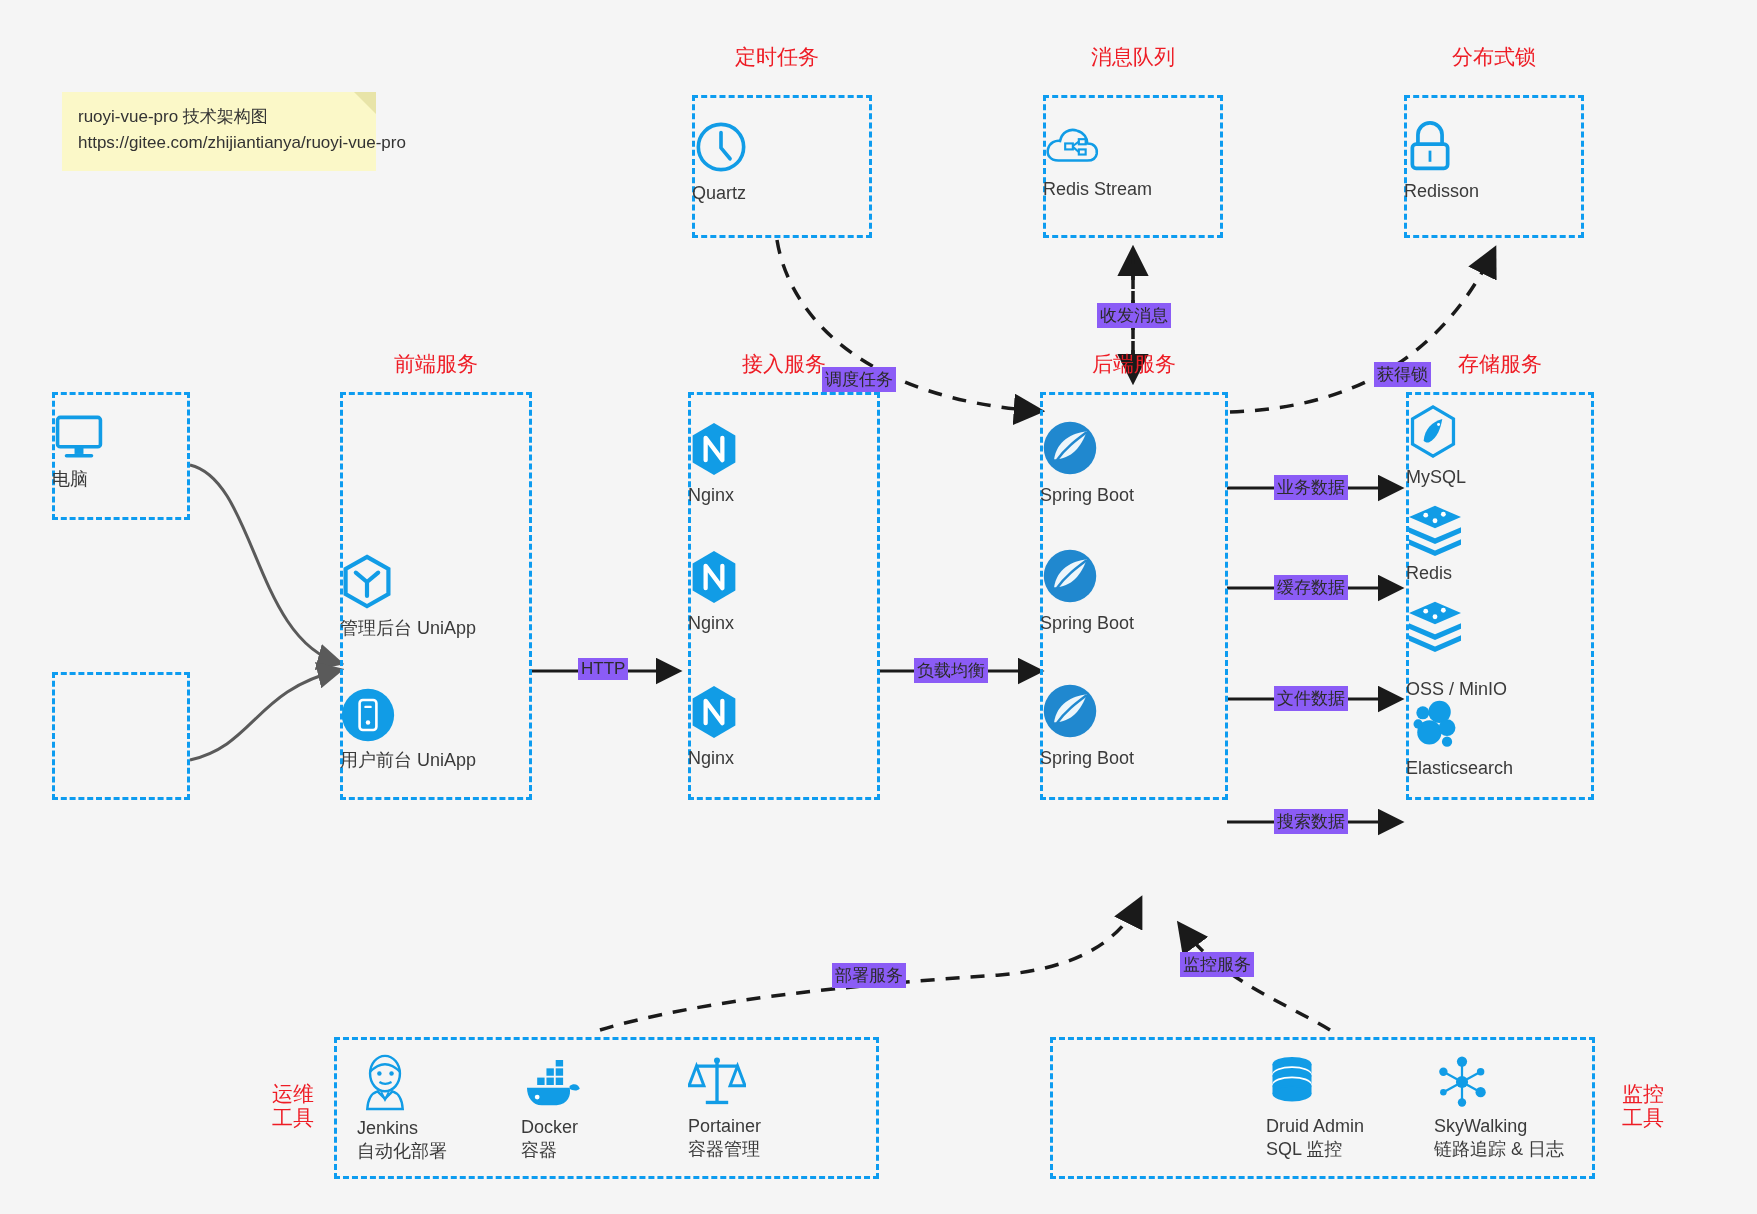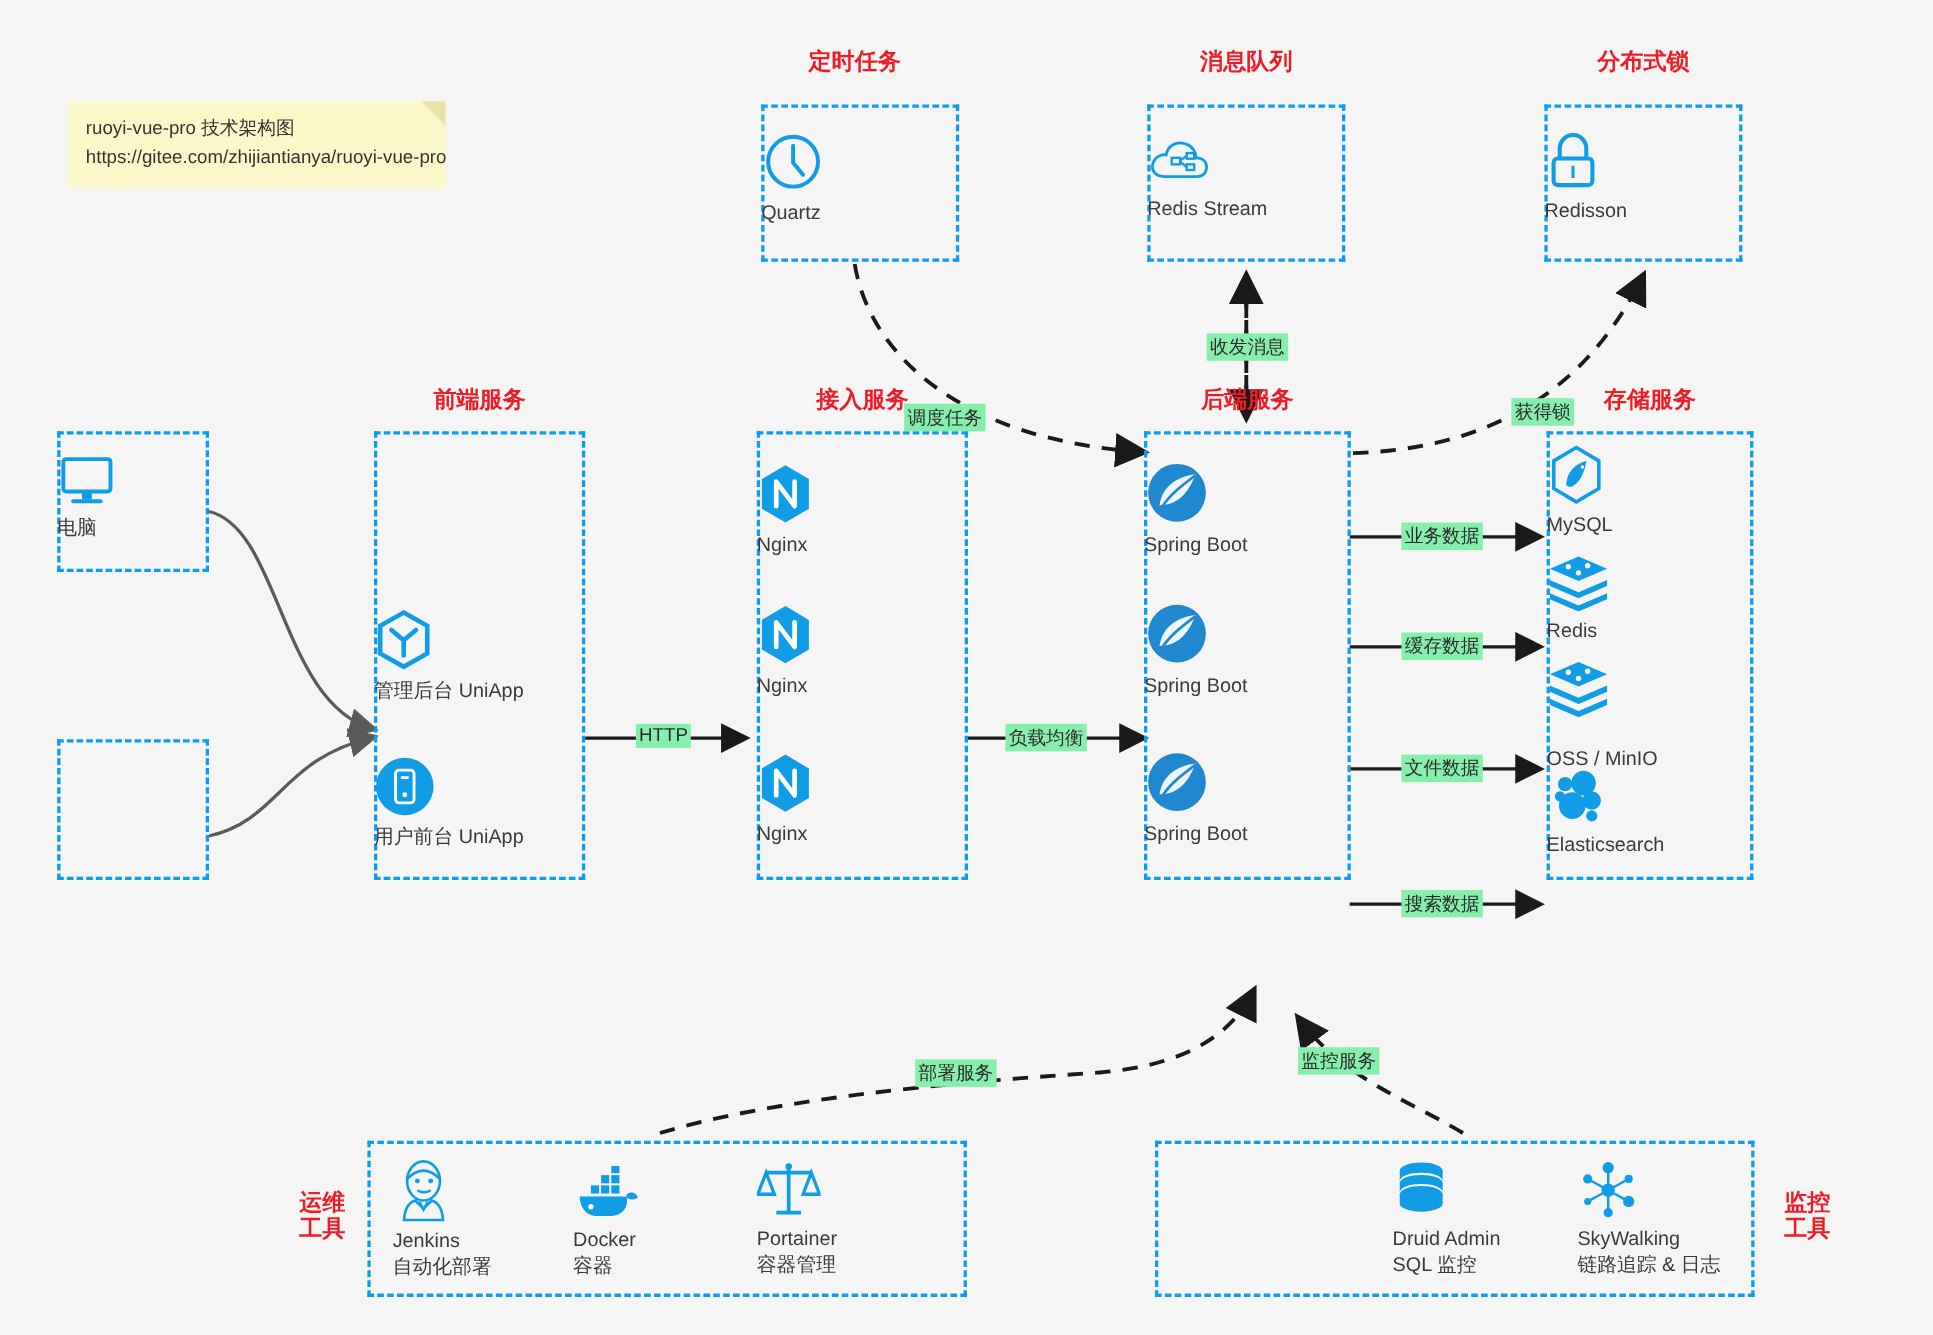--- a/index.html
+++ b/index.html
@@ -30,21 +30,21 @@
 
   
   .group {
     position: absolute;
     border: 3px dashed #0d9cf0;
     background: transparent;
   }
   .group-title {
     position: absolute;
     color: #ee1c25;
-    font-weight: bold;
+    font-weight: normal;
     font-size: 21px;
     white-space: nowrap;
     text-align: center;
     line-height: 1.15;
   }
 
   
   .node {
     position: absolute;
     display: flex;
@@ -66,21 +66,21 @@
     text-align: center;
     line-height: 1.3;
   }
   .ico { display:block; }
 
   
   .elabel {
     position: absolute;
     font-size: 17px;
     color: #2b2b2b;
-    background: #86efac;
+    background: #8b5cf6;
     padding: 1px 3px;
     white-space: nowrap;
   }
 
   svg.wires { position: absolute; left: 0; top: 0; width: 1757px; height: 1214px; pointer-events: none; }
 </style>
 </head>
 <body>
 
 <div id="stage">
@@ -112,21 +112,21 @@
     <path d="M1227,488 L1400,488" fill="none" stroke="#1a1a1a" stroke-width="3" marker-end="url(#arrDark)"></path>
     <path d="M1227,588 L1400,588" fill="none" stroke="#1a1a1a" stroke-width="3" marker-end="url(#arrDark)"></path>
     <path d="M1227,699 L1400,699" fill="none" stroke="#1a1a1a" stroke-width="3" marker-end="url(#arrDark)"></path>
     <path d="M1227,822 L1400,822" fill="none" stroke="#1a1a1a" stroke-width="3" marker-end="url(#arrDark)"></path>
 
     <path d="M600,1030 C700,1000 850,985 1000,975 C1080,968 1120,940 1140,900" fill="none" stroke="#1a1a1a" stroke-width="3.5" stroke-dasharray="14,11" marker-end="url(#arrDark)"></path>
 
     <path d="M1330,1030 C1280,1000 1220,980 1180,925" fill="none" stroke="#1a1a1a" stroke-width="3.5" stroke-dasharray="14,11" marker-end="url(#arrDark)"></path>
   </svg>
 
-  <div class="note" style="left:62px; top:92px; width:343px;">
+  <div class="note" style="left:62px; top:92px; width:314px;">
     <div class="fold"></div>
     <div>ruoyi-vue-pro 技术架构图</div>
     <div>https://gitee.com/zhijiantianya/ruoyi-vue-pro</div>
   </div>
 
   <div class="group-title" style="left:692px; top:45px; width:170px;">定时任务</div>
   <div class="group" style="left:692px; top:95px; width:180px; height:143px;"></div>
   <div class="node" style="left:692px; top:118px; width:180px;">
     <svg class="ico" width="58" height="58" viewBox="0 0 64 64">
       <circle cx="32" cy="32" r="25" fill="none" stroke="#119ce6" stroke-width="4"></circle>

